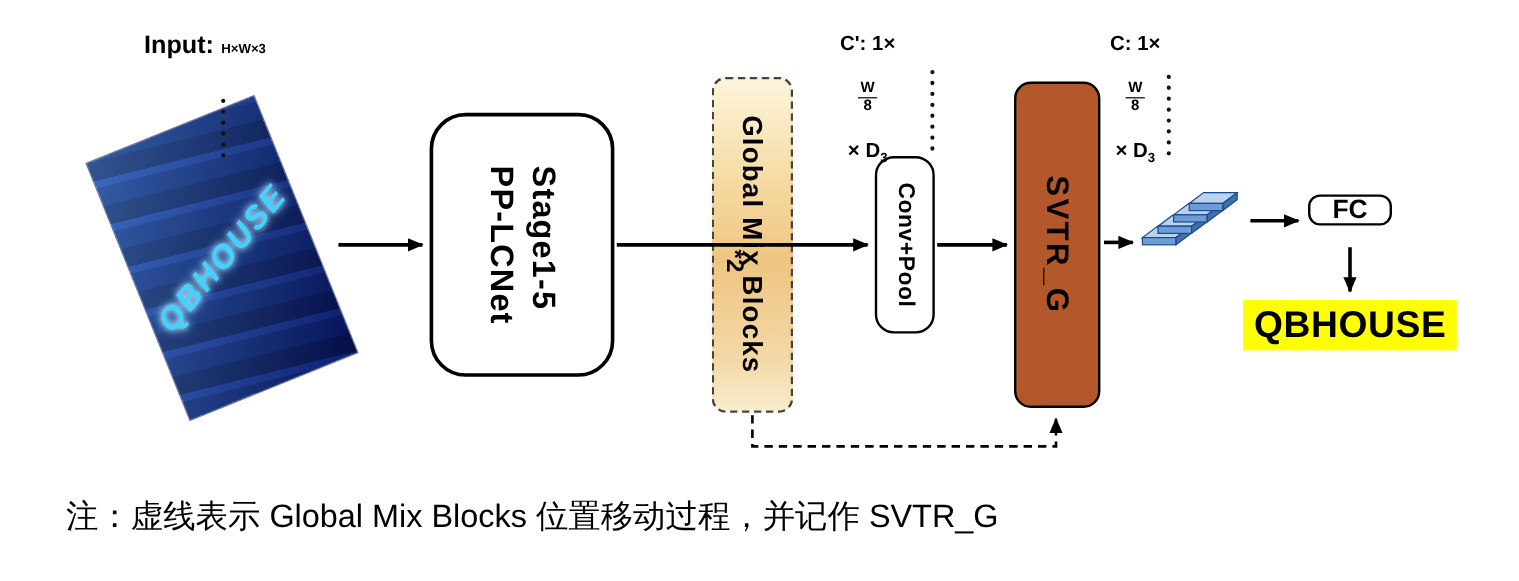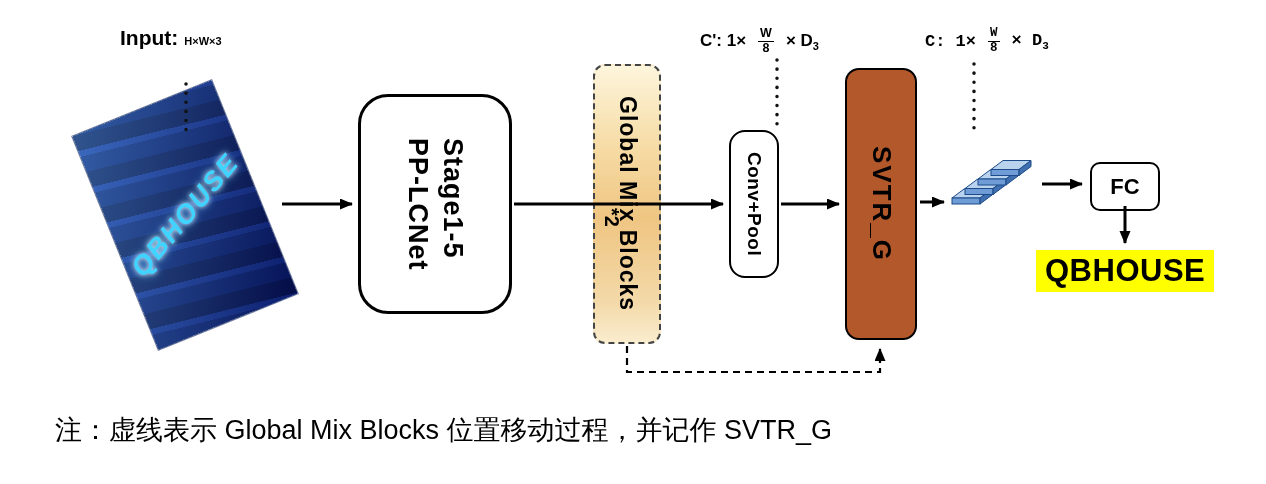--- a/index.html
+++ b/index.html
@@ -59,33 +59,33 @@
 
   
   .conv-pool { left:729px; top:130px; width:50px; height:148px; border-radius:16px; border-width:2.5px; }
   .conv-pool .vtext { font-size:19px; font-weight:bold; letter-spacing:.5px; }
 
   
   .svtr { left:845px; top:68px; width:72px; height:272px; border-radius:14px; border-width:2.5px; background:#b3582a; }
   .svtr .vtext { font-size:26px; font-weight:bold; letter-spacing:2px; color:#000; }
 
   
-  .fc { left:1090px; top:162px; width:70px; height:49px; border-radius:10px; border-width:2.5px; }
+  .fc { left:1090px; top:162px; width:70px; height:26px; border-radius:10px; border-width:2.5px; }
   .fc span { font-size:22px; font-weight:600; }
 
   
   .dim-label {
-    position:absolute; display:flex; align-items:center; gap:10px;
-    font-size:17px; font-weight:600; white-space:nowrap;
+    position:absolute; display:flex; align-items:center; gap:20px;
+    font-size:17px; font-weight:600; white-space:nowrap;flex-direction:column;
   }
   .dim-label sub { font-size:11px; font-weight:600; }
   .frac { display:inline-flex; flex-direction:column; align-items:center; font-size:12.5px; font-weight:bold; line-height:1.1; margin:0 2px; }
   .frac .num { border-bottom:1.6px solid #000; padding:0 2px; }
   .c-prime-label { left:700px; top:27px; }
-  .c-label { left:925px; top:27px;font-family:Liberation Mono, monospace; }
+  .c-label { left:925px; top:27px; }
 
   
   .output-text {
     position:absolute; left:1036px; top:250px; background:#ffff00;
     font-size:31px; font-weight:bold; letter-spacing:.5px; padding:3px 9px;
   }
 
   
   .note-text {
     position:absolute; left:55px; top:412px; font-size:27px; font-weight:normal;

